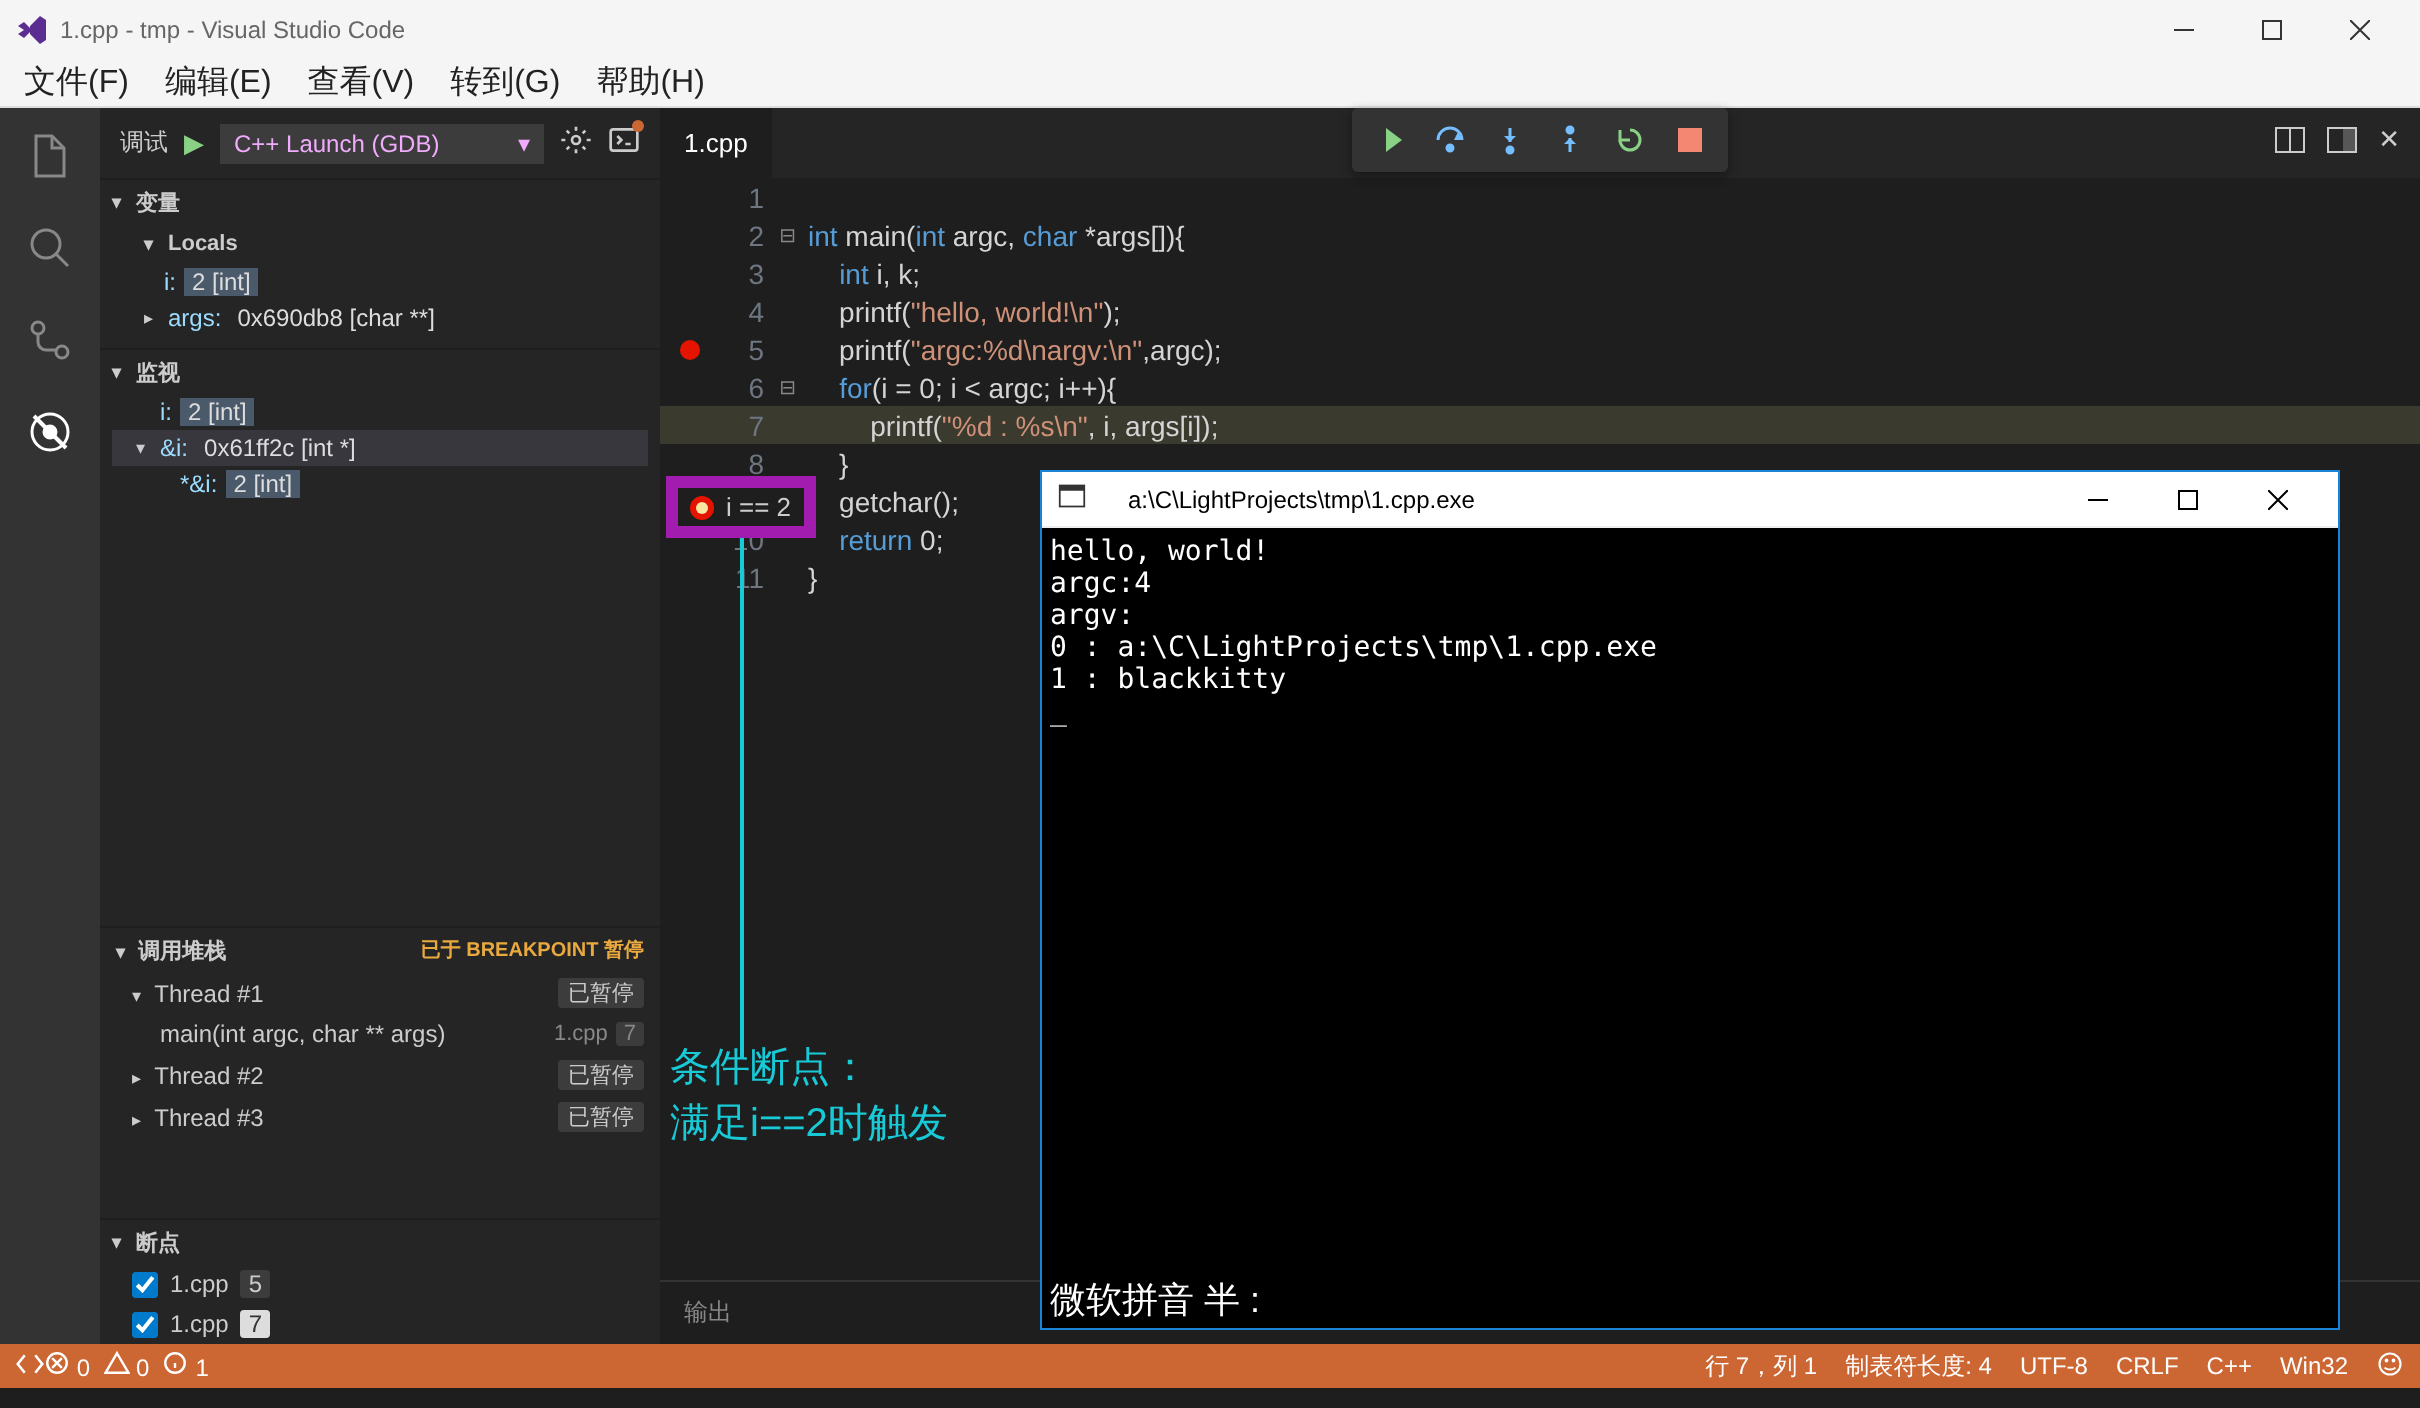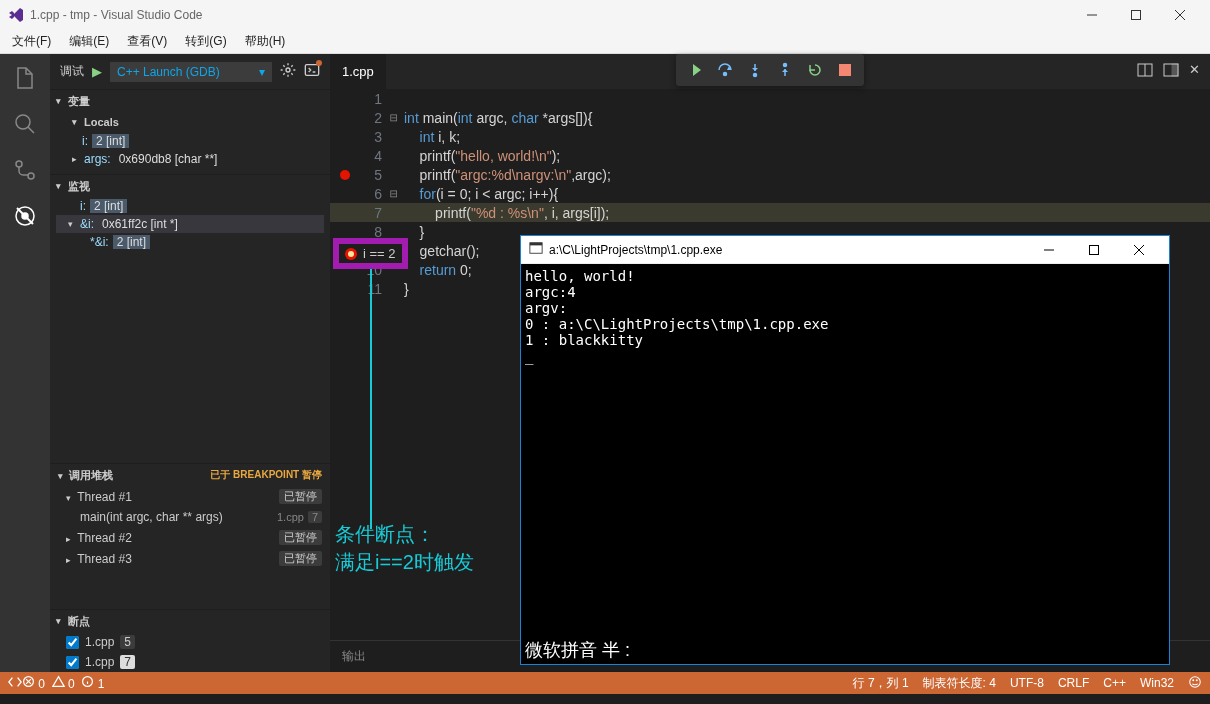--- a/index.html
+++ b/index.html
@@ -3,30 +3,30 @@
 <meta charset="utf-8">
 <style>
 * { margin:0; padding:0; box-sizing:border-box; font-family:"Segoe UI","Microsoft YaHei",sans-serif; }
 body { width:1210px; height:704px; background:#1e1e1e; color:#ccc; font-size:13px; overflow:hidden; position:relative; }
 .titlebar { height:30px; background:#f5f5f5; display:flex; align-items:center; padding:0 8px; color:#666; }
 .titlebar .vs-icon { width:16px; height:16px; margin-right:6px; display:flex; align-items:center; justify-content:center; }
 .titlebar .title { flex:1; font-size:12px; }
 .titlebar .win-ctrl { display:flex; gap:0; }
 .titlebar .win-btn { width:44px; height:28px; display:flex; align-items:center; justify-content:center; color:#888; cursor:pointer; }
 .menubar { height:24px; background:#f5f5f5; display:flex; align-items:center; padding:0 4px; gap:2px; color:#222; border-bottom:1px solid #ddd; }
-.menubar .mi { padding:2px 8px; font-size:12px; cursor:pointer; }
+.menubar .mi { padding:2px 8px; font-size:16px; cursor:pointer; }
 .main { display:flex; height:618px; background:#1e1e1e; }
 .activitybar { width:50px; background:#333; display:flex; flex-direction:column; align-items:center; padding-top:10px; gap:18px; }
 .activitybar .ab { width:28px; height:28px; display:flex; align-items:center; justify-content:center; color:#888; cursor:pointer; }
 .activitybar .ab.active { color:#fff; }
 .sidebar { width:280px; background:#252526; display:flex; flex-direction:column; overflow:hidden; }
 .debug-hdr { height:35px; display:flex; align-items:center; padding:0 10px; gap:8px; background:#252526; }
 .debug-hdr .lbl { font-size:12px; color:#ccc; }
 .debug-hdr .play { color:#89d185; cursor:pointer; font-size:13px; }
-.debug-hdr .cfg { background:#3c3c3c; border:1px solid #3c3c3c; color:#0ea5e9; font-size:12px; padding:2px 6px; flex:1; display:flex; align-items:center; justify-content:space-between; cursor:pointer; }
+.debug-hdr .cfg { background:#3c3c3c; border:1px solid #3c3c3c; color:#f0abfc; font-size:12px; padding:2px 6px; flex:1; display:flex; align-items:center; justify-content:space-between; cursor:pointer; }
 .debug-hdr .gear, .debug-hdr .console { color:#ccc; cursor:pointer; position:relative; }
 .debug-hdr .console .dot { position:absolute; top:-2px; right:-2px; width:6px; height:6px; border-radius:50%; background:#cc6633; }
 .sec { border-top:1px solid #1e1e1e; }
 .sec-hdr { height:22px; display:flex; align-items:center; padding:0 6px; font-size:11px; font-weight:bold; color:#ccc; cursor:pointer; gap:4px; }
 .sec-body { padding:0 6px 6px 6px; }
 .locals-hdr { font-size:11px; font-weight:bold; color:#ccc; padding:4px 6px 4px 16px; display:flex; align-items:center; gap:4px; }
 .var-row { padding:2px 4px 2px 26px; font-family:Consolas,monospace; font-size:12px; color:#ccc; display:flex; align-items:center; gap:4px; }
 .var-name { color:#9cdcfe; }
 .var-val { background:#4b5a6b; padding:0 4px; color:#ddd; }
 .var-val.nohi { background:none; }
@@ -60,21 +60,21 @@
 .pp { color:#c586c0; }
 .str { color:#ce9178; }
 .cond-bp { position:absolute; left:333px; top:238px; border:6px solid #a21caf; padding:2px 6px; font-family:Consolas,monospace; font-size:13px; color:#ccc; background:#1e1e1e; z-index:6; display:flex; align-items:center; gap:6px; }
 .cond-bp .cbp-dot { width:12px;height:12px;border-radius:50%;background:#e51400;position:relative; }
 .cond-bp .cbp-dot::after{content:"";position:absolute;top:3px;left:3px;width:6px;height:6px;border-radius:50%;background:#f9e79f;}
 .arrow { position:absolute; left:370px; top:259px; width:2px; height:270px; background:#18c9d6; z-index:5; }
 .arrow::before { content:""; position:absolute; top:-8px; left:-5px; border:6px solid transparent; border-bottom-color:#18c9d6; }
 .annot { position:absolute; left:335px; top:520px; color:#18c9d6; font-size:20px; z-index:6; line-height:1.4; }
 .panel-hdr { height:32px; background:#1e1e1e; border-top:1px solid #333; display:flex; align-items:center; padding:0 12px; font-size:12px; color:#888; margin-top:auto;}
 .console-win { position:absolute; left:520px; top:235px; width:650px; height:430px; background:#fff; border:1px solid #1883d7; z-index:10; display:flex; flex-direction:column; }
-.console-win .cw-title { height:28px; background:#fff; display:flex; align-items:center; padding:0 8px; gap:6px; font-size:12px; color:#000; border-bottom:1px solid #eee; }
+.console-win .cw-title { height:28px; background:#fff; display:flex; align-items:center; padding:0 8px; gap:21px; font-size:12px; color:#000; border-bottom:1px solid #eee; }
 .console-win .cw-ctrls { margin-left:auto; display:flex; gap:0; }
 .console-win .cw-btn { width:45px; height:26px; display:flex; align-items:center; justify-content:center; cursor:pointer; color:#000; }
 .console-win .cw-body { flex:1; background:#000; color:#fff; font-family:"NSimSun",Consolas,monospace; font-size:14px; padding:4px; white-space:pre; overflow:auto; }
 .console-win .cw-ime { background:#000; color:#fff; font-family:Liberation Sans, sans-serif; font-size:18px; padding:2px 4px; }
 .statusbar { height:22px; background:#cc6633; color:#fff; display:flex; align-items:center; font-size:12px; padding:0 8px; }
 .statusbar .right { margin-left:auto; display:flex; gap:14px; align-items:center;}
 .statusbar .sb-item { cursor:pointer; }
 .flex-spacer{flex:1;}
 </style>
 </head>

